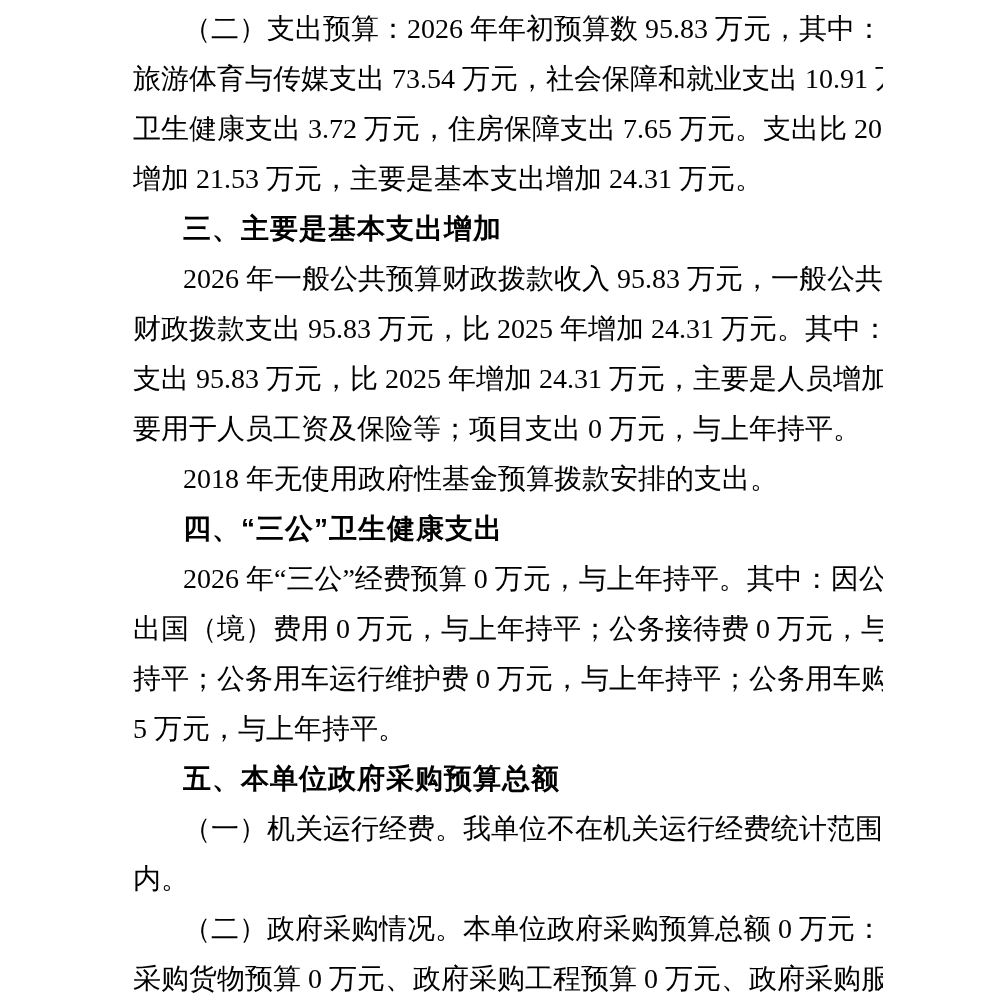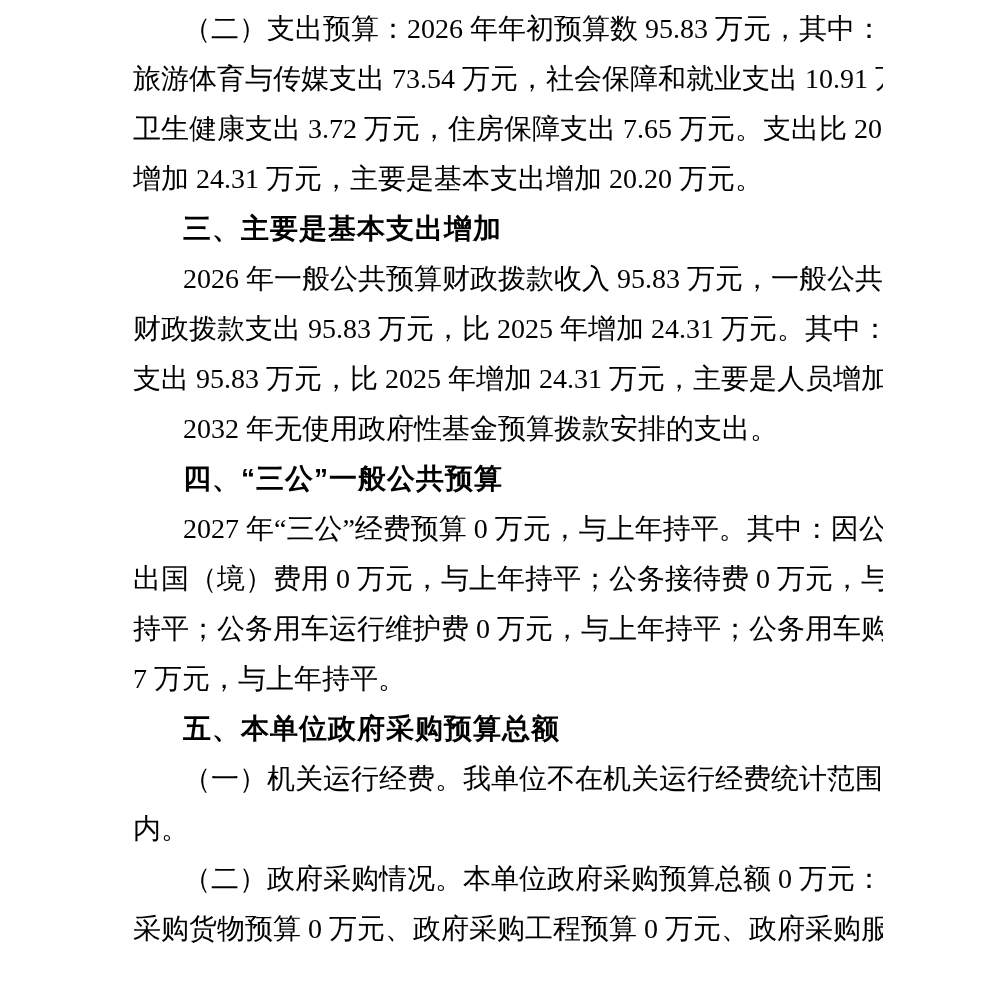--- a/index.html
+++ b/index.html
@@ -42,36 +42,37 @@
   }
 </style>
 </head>
 <body>
 
 <div class="doc">
 
   <div class="line jf first">（二）支出预算：2026 年年初预算数 95.83 万元，其中：文化</div>
   <div class="line jf">旅游体育与传媒支出 73.54 万元，社会保障和就业支出 10.91 万元，</div>
   <div class="line jf">卫生健康支出 3.72 万元，住房保障支出 7.65 万元。支出比 2025 年</div>
-  <div class="line">增加 24.31 万元，主要是基本支出增加 20.20 万元。</div>
+  <div class="line">增加 21.53 万元，主要是基本支出增加 24.31 万元。</div>
 
   <div class="line heading first">三、主要是基本支出增加</div>
 
   <div class="line jf first">2026 年一般公共预算财政拨款收入 95.83 万元，一般公共预算</div>
   <div class="line jf">财政拨款支出 95.83 万元，比 2025 年增加 24.31 万元。其中：基本</div>
   <div class="line jf">支出 95.83 万元，比 2025 年增加 24.31 万元，主要是人员增加，主</div>
+  <div class="line">要用于人员工资及保险等；项目支出 0 万元，与上年持平。</div>
 
-  <div class="line first">2032 年无使用政府性基金预算拨款安排的支出。</div>
+  <div class="line first">2018 年无使用政府性基金预算拨款安排的支出。</div>
 
-  <div class="line heading first">四、“三公”一般公共预算</div>
+  <div class="line heading first">四、“三公”卫生健康支出</div>
 
-  <div class="line jf first">2027 年“三公”经费预算 0 万元，与上年持平。其中：因公</div>
+  <div class="line jf first">2026 年“三公”经费预算 0 万元，与上年持平。其中：因公</div>
   <div class="line jf">出国（境）费用 0 万元，与上年持平；公务接待费 0 万元，与上年</div>
   <div class="line jf">持平；公务用车运行维护费 0 万元，与上年持平；公务用车购置费</div>
-  <div class="line">7 万元，与上年持平。</div>
+  <div class="line">5 万元，与上年持平。</div>
 
   <div class="line heading first">五、本单位政府采购预算总额</div>
 
   <div class="line jf first">（一）机关运行经费。我单位不在机关运行经费统计范围之</div>
   <div class="line">内。</div>
 
   <div class="line jf first">（二）政府采购情况。本单位政府采购预算总额 0 万元：政府</div>
   <div class="line jf">采购货物预算 0 万元、政府采购工程预算 0 万元、政府采购服务预</div>
 
 </div>

